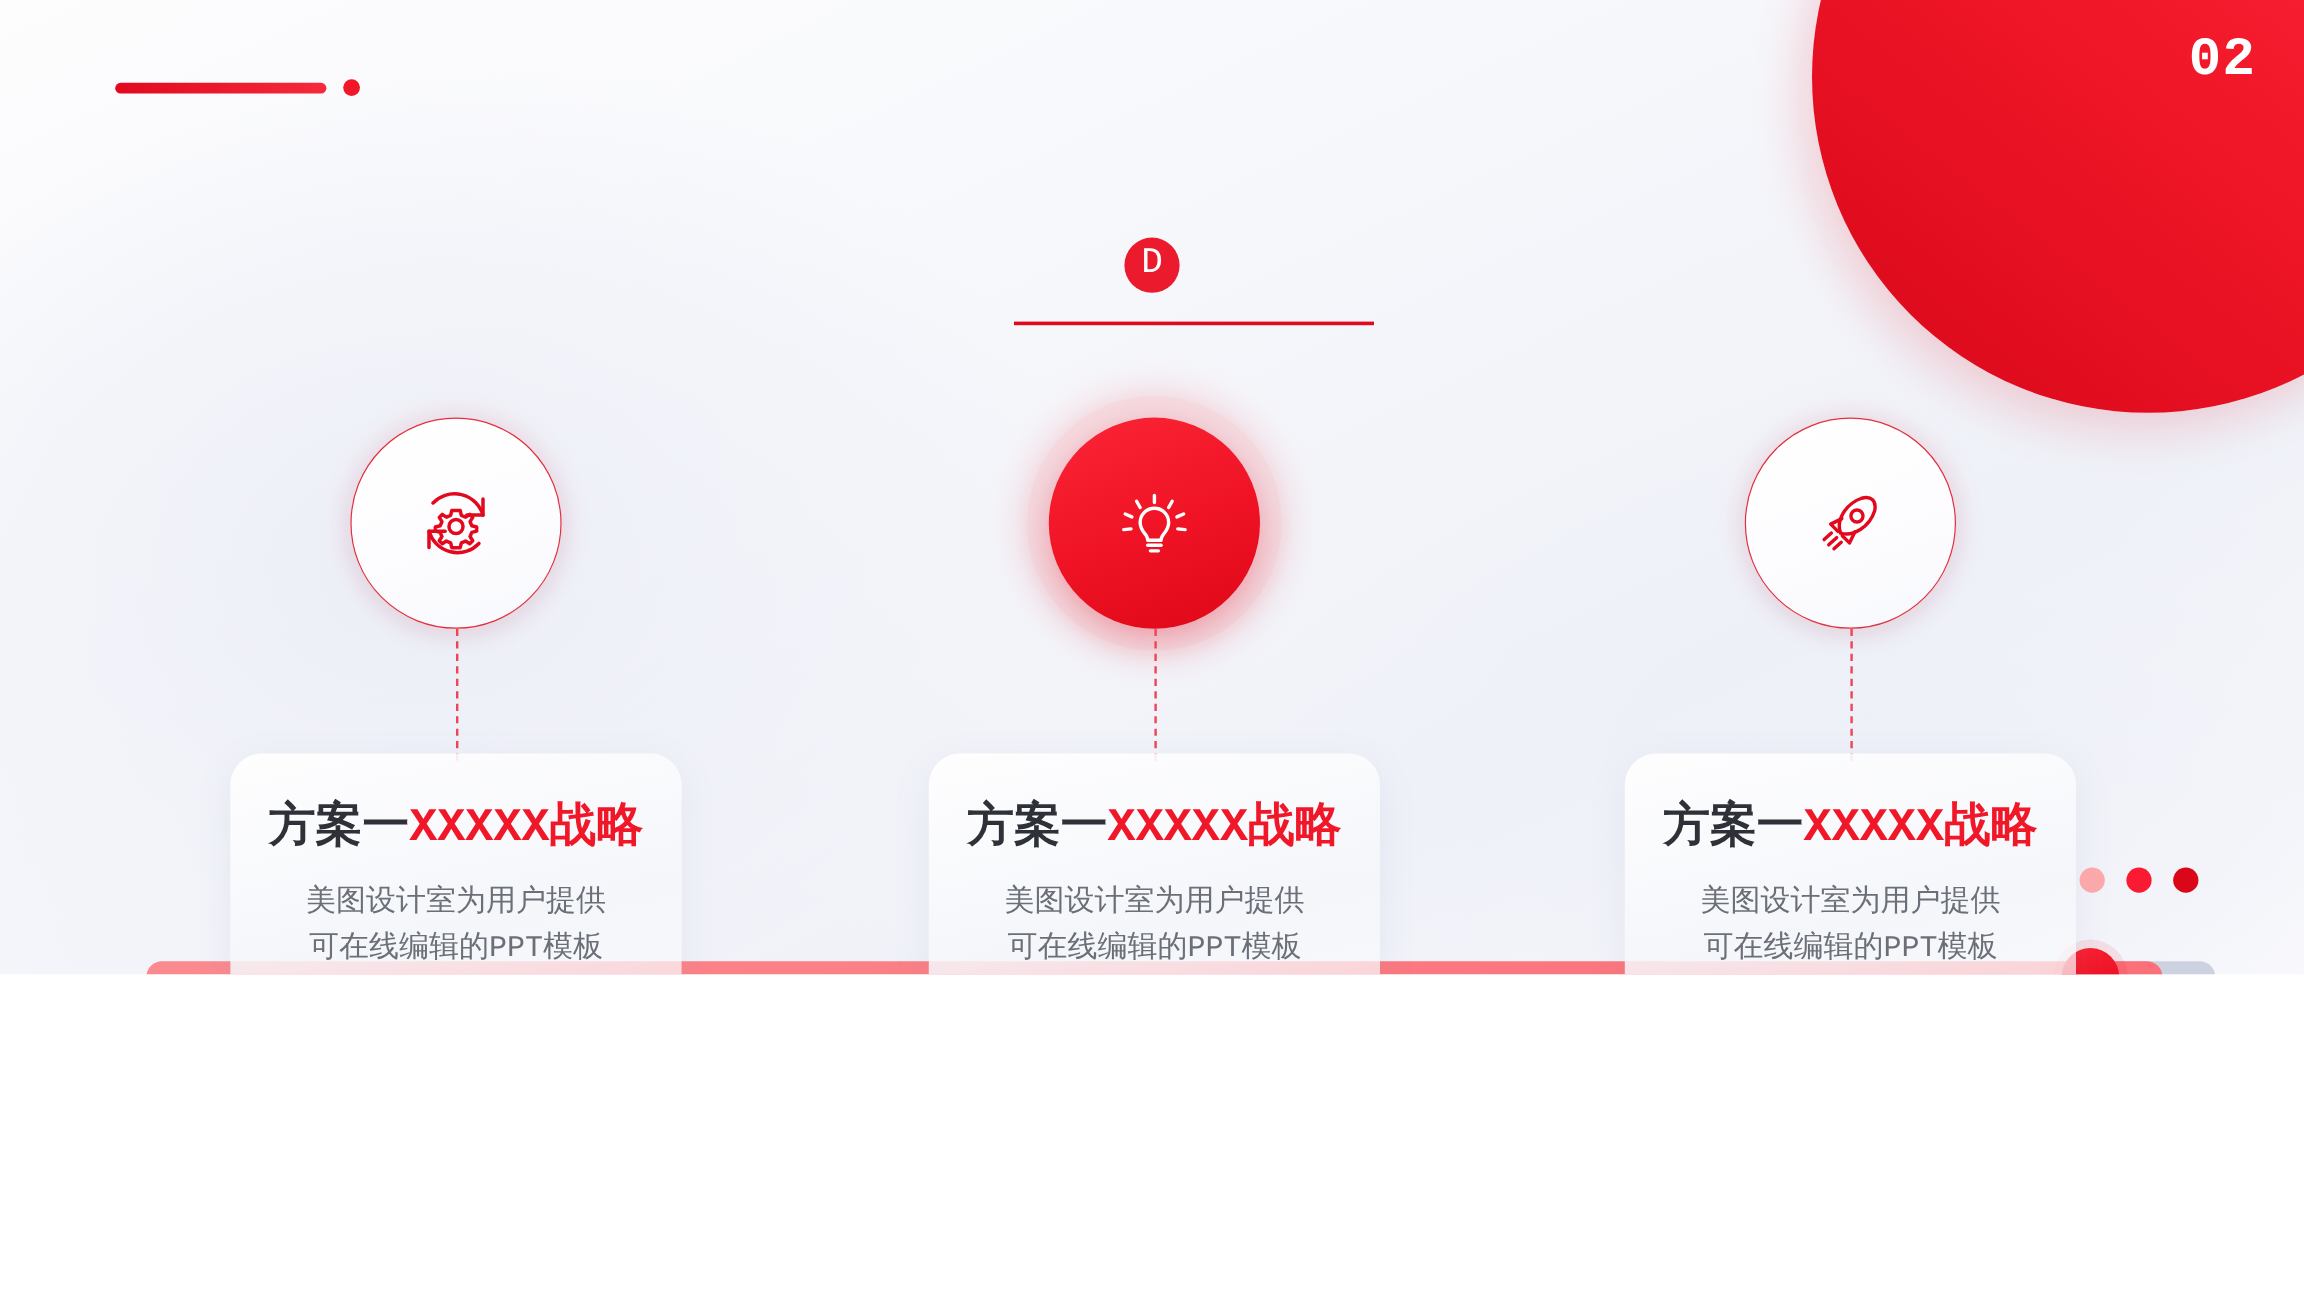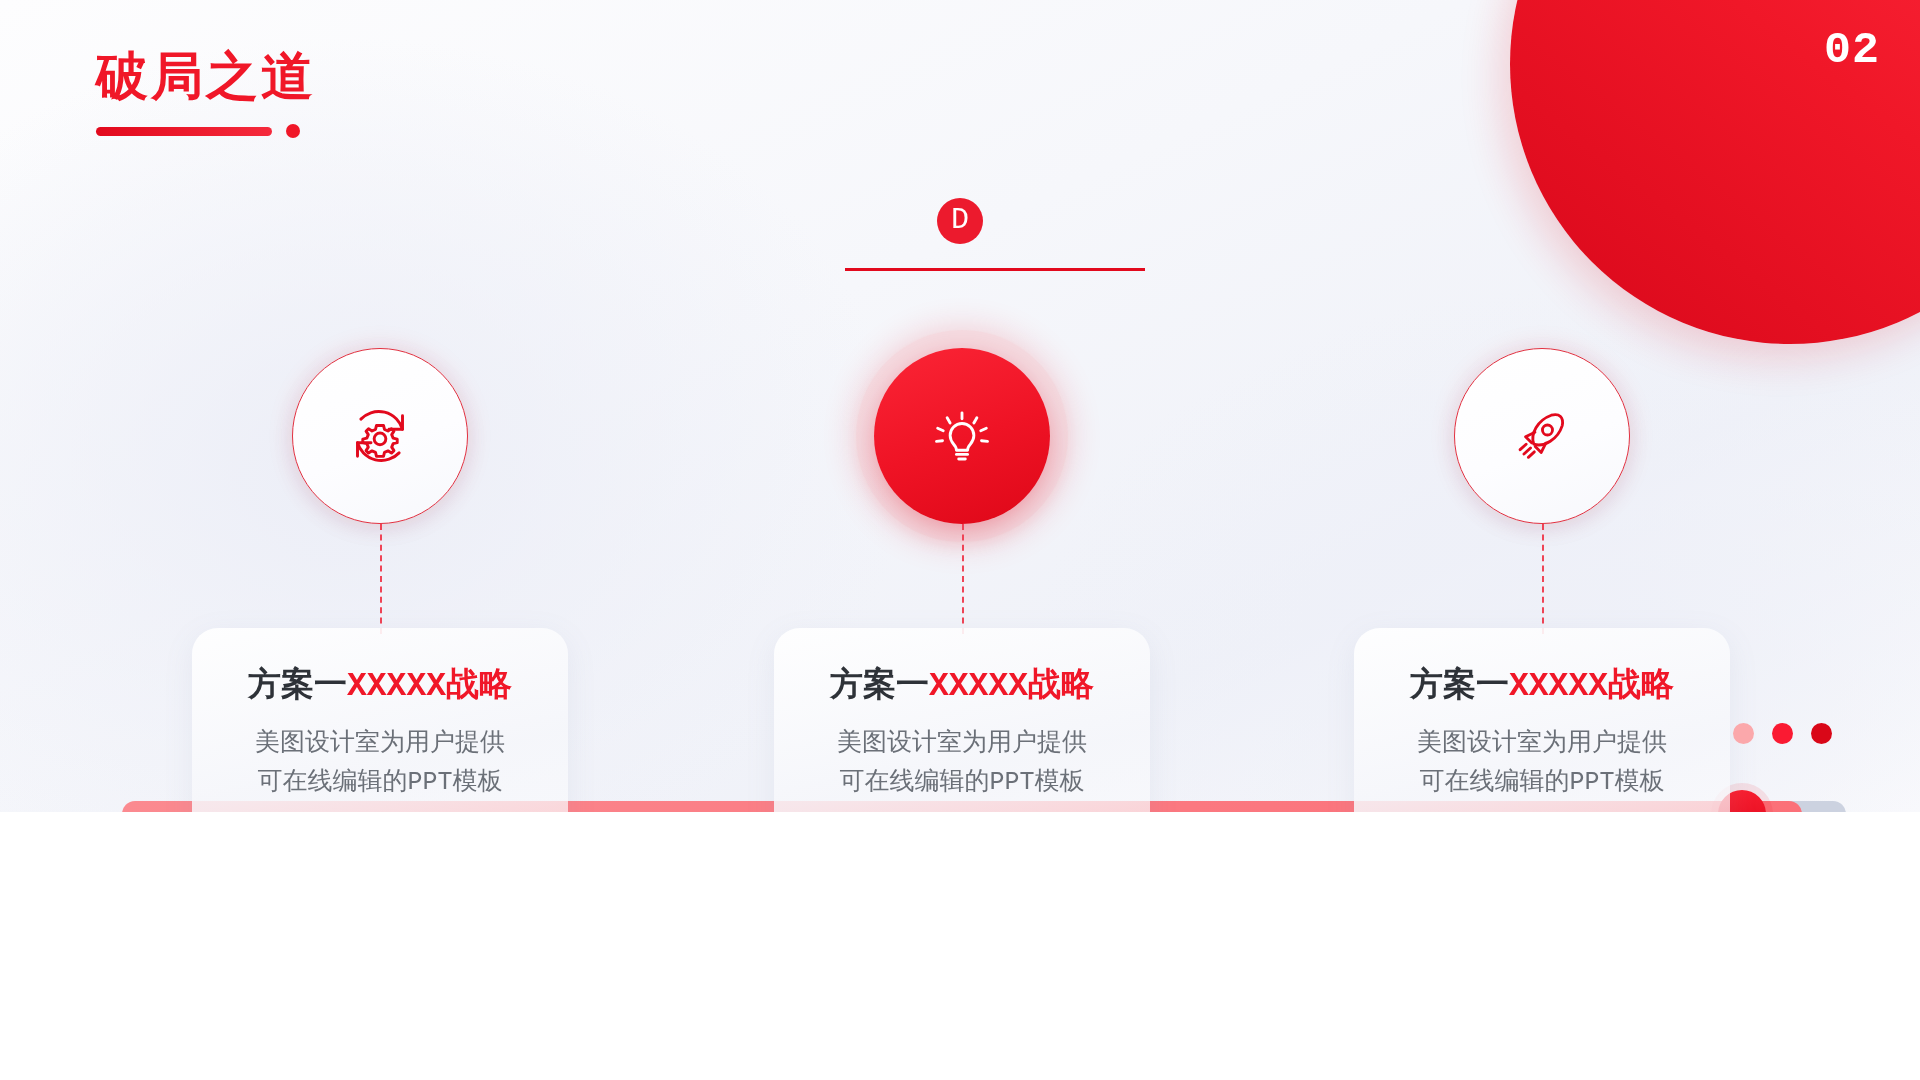--- a/index.html
+++ b/index.html
@@ -231,21 +231,21 @@
     height: 270px;
     transform: translateX(-188px);
     border-radius: 26px;
     background: linear-gradient(168deg, rgba(255,255,255,0.92) 0%, rgba(246,247,251,0.86) 52%, rgba(255,255,255,0.55) 100%);
     box-shadow: 0 8px 30px rgba(130,140,170,0.10);
     padding: 38px 28px 0 28px;
     box-sizing: border-box;
     text-align: center;
   }
   .card-title {
-    font-size: 33px;
+    font-size: 39px;
     font-weight: 700;
     line-height: 1.25;
     color: #2e3238;
     white-space: nowrap;
   }
   .card-title .accent {
     color: #f01728;
   }
   .card-desc {
     margin-top: 18px;
@@ -277,21 +277,20 @@
 </style>
 </head>
 <body>
 
 <div class="slide">
 
   <div class="corner-badge"></div>
   <div class="corner-number">02</div>
 
   <div class="title-block">
-    <div class="title-text">破局之道</div>
     <div class="title-rule-wrap">
       <div class="title-rule"></div>
       <div class="title-dot"></div>
     </div>
   </div>
 
   <div class="section-heading">
     <div class="heading-row">
       <div class="heading-badge">
         <span>D</span>

